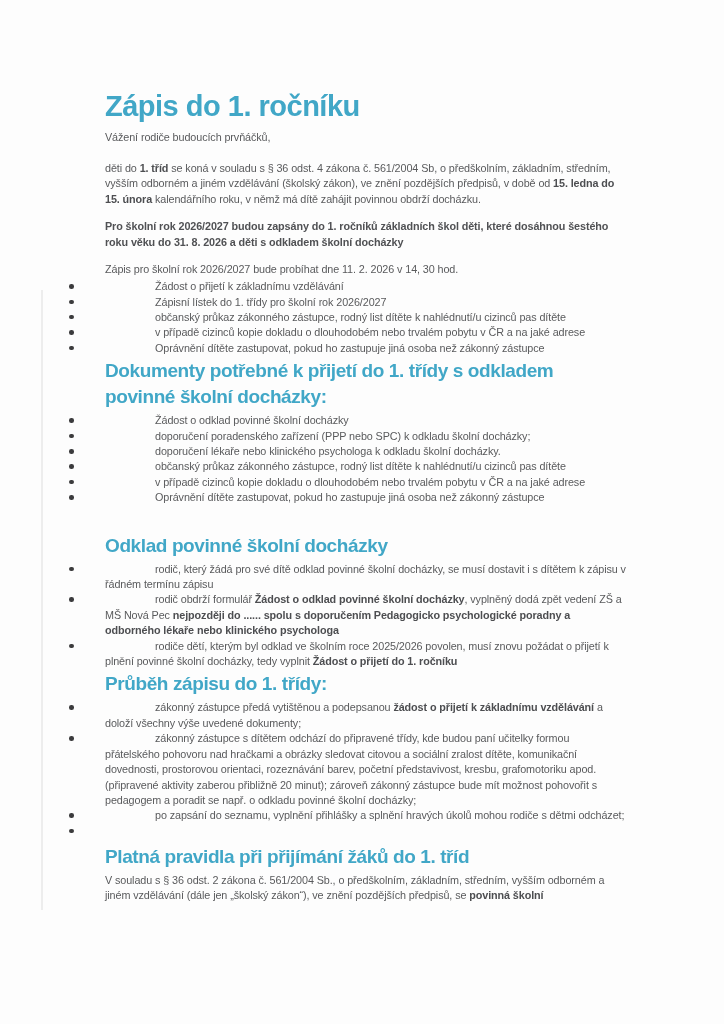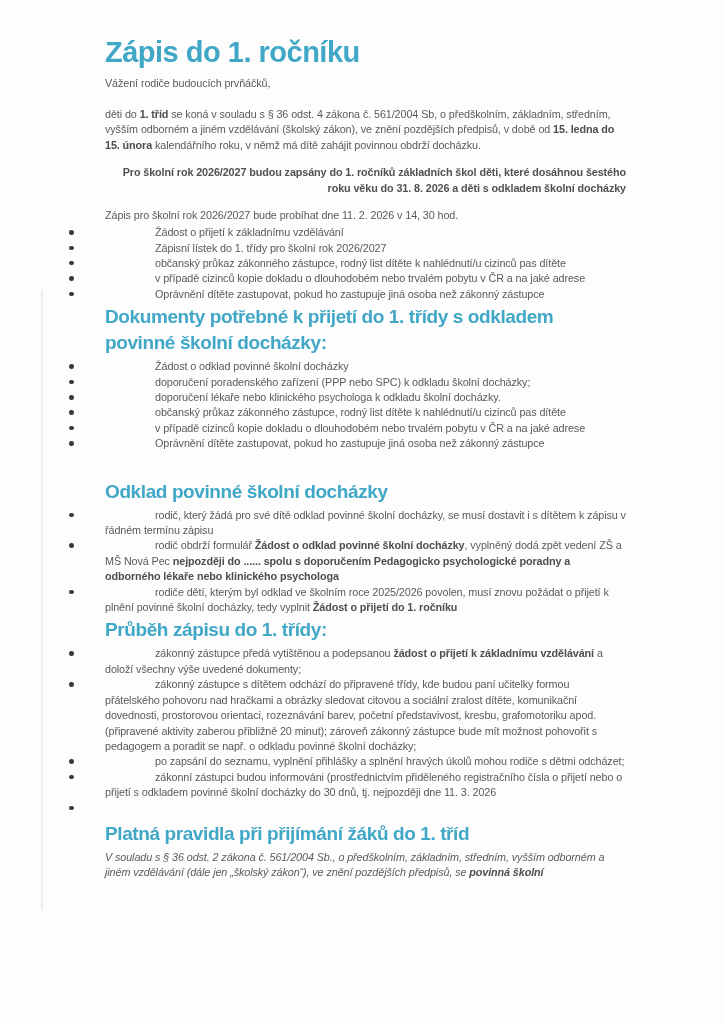--- a/index.html
+++ b/index.html
@@ -5,21 +5,21 @@
   html, body { margin: 0; padding: 0; background: #ffffff; }
   .page {
     position: relative;
     width: 724px;
     height: 1024px;
     box-sizing: border-box;
     background: #fdfdfd;
     overflow: hidden;
     font-family: "Liberation Sans", sans-serif;
     color: #595a5c;
-    padding: 36px 98px 0 105px;
+    padding: 90px 98px 0 105px;
   }
   .scan-line {
     position: absolute;
     left: 41px;
     top: 290px;
     width: 2px;
     height: 620px;
     background: #ededed;
   }
   h1 {
@@ -35,21 +35,20 @@
     line-height: 15.6px;
     letter-spacing: -0.1px;
     margin: 0;
   }
   .salutation { margin-bottom: 15px; }
   .intro { margin-bottom: 12px; }
   .strong-para {
     font-weight: bold;
     color: #505154;
     margin-bottom: 11px;
-    text-align: right;
   }
   .date-line { margin-bottom: 2px; }
   b, .b { font-weight: bold; color: #4d4e51; }
   h2 {
     margin: 2px 0 3px 0;
     font-size: 19px;
     line-height: 26px;
     font-weight: bold;
     letter-spacing: -0.4px;
     color: #41a7c7;
@@ -71,21 +70,21 @@
   }
   .bullet {
     position: absolute;
     left: -36px;
     top: 5px;
     width: 4.5px;
     height: 4.5px;
     border-radius: 50%;
     background: #3b3b3d;
   }
-  .rules-para { margin-top: 1px; font-style: italic; }
+  .rules-para { margin-top: 1px; }
 </style>
 </head>
 <body>
 
 <div class="page">
   <div class="scan-line"></div>
 
   <h1>Zápis do 1. ročníku</h1>
 
   <p class="body salutation">Vážení rodiče budoucích prvňáčků,</p>
@@ -119,19 +118,18 @@
     <li><span class="bullet"></span><span>rodič, který žádá pro své dítě odklad povinné školní docházky, se musí dostavit i s dítětem k zápisu v řádném termínu zápisu</span></li>
     <li><span class="bullet"></span><span>rodič obdrží formulář </span><b>Žádost o odklad povinné školní docházky</b><span>, vyplněný dodá zpět vedení ZŠ a MŠ Nová Pec </span><b>nejpozději do ...... spolu s doporučením Pedagogicko psychologické poradny a odborného lékaře nebo klinického psychologa</b></li>
     <li><span class="bullet"></span><span>rodiče dětí, kterým byl odklad ve školním roce 2025/2026 povolen, musí znovu požádat o přijetí k plnění povinné školní docházky, tedy vyplnit </span><b>Žádost o přijetí do 1. ročníku</b></li>
   </ul>
 
   <h2>Průběh zápisu do 1. třídy:</h2>
   <ul>
     <li><span class="bullet"></span><span>zákonný zástupce předá vytištěnou a podepsanou </span><b>žádost o přijetí k základnímu vzdělávání</b><span> a doloží všechny výše uvedené dokumenty;</span></li>
     <li><span class="bullet"></span><span>zákonný zástupce s dítětem odchází do připravené třídy, kde budou paní učitelky  formou přátelského pohovoru nad hračkami a obrázky sledovat citovou a sociální zralost dítěte, komunikační dovednosti, prostorovou orientaci, rozeznávání barev, početní představivost, kresbu, grafomotoriku apod. (připravené aktivity zaberou přibližně 20 minut); zároveň zákonný zástupce bude mít možnost pohovořit s pedagogem a poradit se např. o odkladu povinné školní docházky;</span></li>
     <li><span class="bullet"></span><span>po zapsání do seznamu, vyplnění přihlášky a splnění hravých úkolů mohou rodiče s dětmi odcházet;</span></li>
-    <li><span class="bullet"></span><span>zákonní zástupci budou informováni (prostřednictvím přiděleného registračního čísla o přijetí nebo o přijetí s odkladem povinné školní docházky do 30 dnů, tj. nejpozději dne 11. 3. 2026</span></li>
     <li><span class="bullet"></span><span></span></li>
   </ul>
 
   <h2 class="gap-small">Platná pravidla při přijímání žáků do 1. tříd</h2>
   <p class="body rules-para"><span>V souladu s § 36 odst. 2 zákona č. 561/2004 Sb., o předškolním, základním, středním, vyšším odborném a jiném vzdělávání (dále jen „školský zákon“), ve znění pozdějších předpisů, se </span><b>povinná školní</b></p>
 </div>
 
 </body></html>

